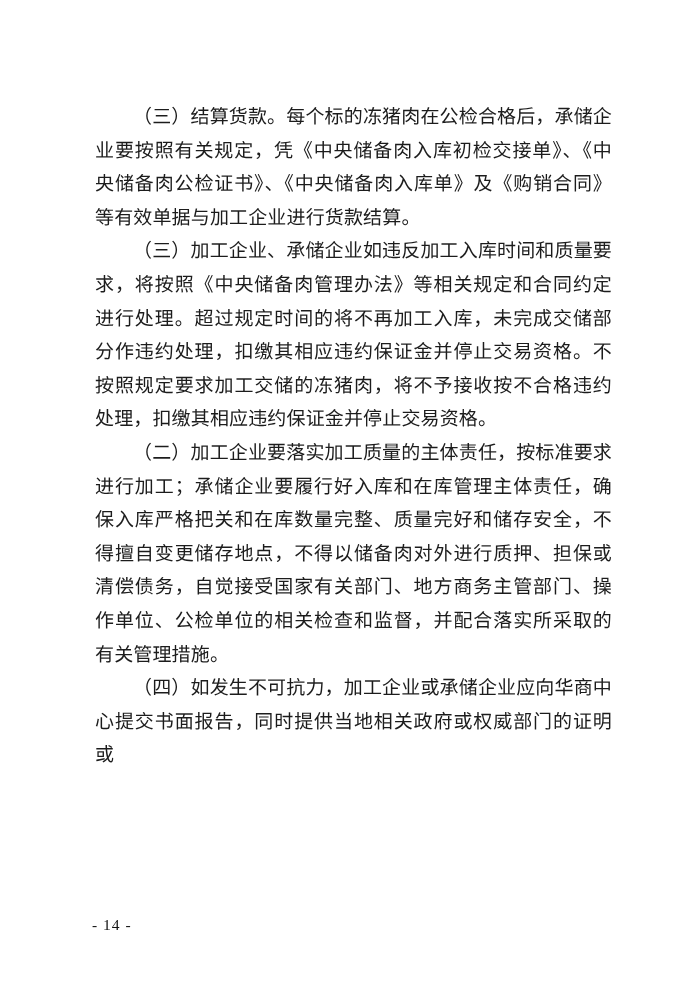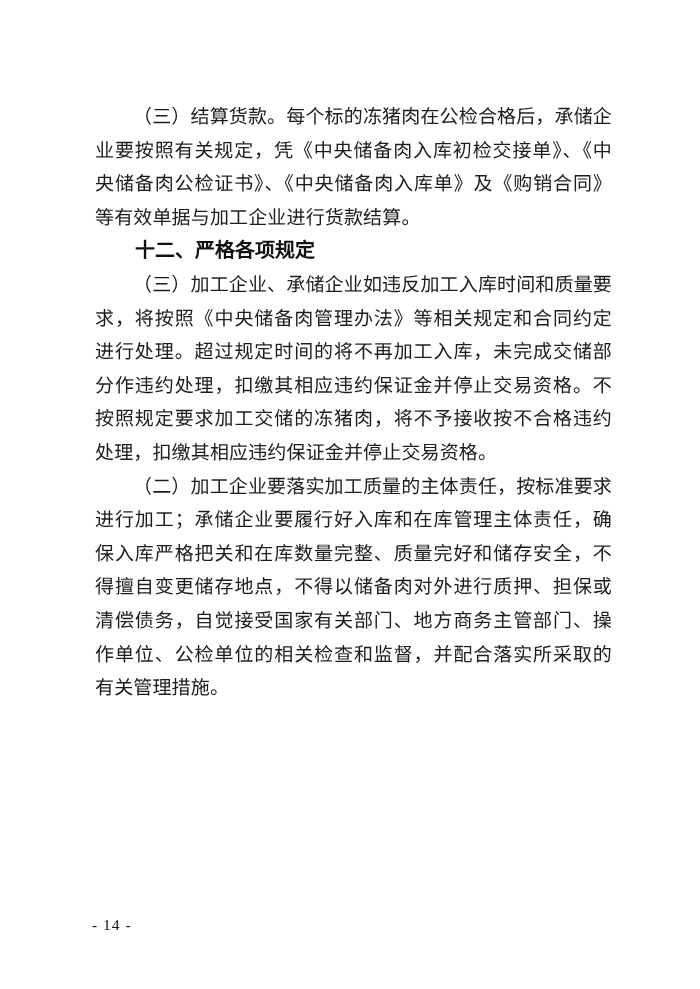--- a/index.html
+++ b/index.html
@@ -51,18 +51,18 @@
     color: #111111;
     font-family: "Liberation Serif", serif;
   }
 </style>
 </head>
 <body>
 
 <div class="page">
   <div class="content">
     <p class="para">（三）结算货款。每个标的冻猪肉在公检合格后，承储企业要按照有关规定，凭《中央储备肉入库初检交接单》、《中央储备肉公检证书》、《中央储备肉入库单》及《购销合同》等有效单据与加工企业进行货款结算。</p>
-    <h2 class="heading">十二、严格各项规定</h2>
     <p class="para">（三）加工企业、承储企业如违反加工入库时间和质量要求，将按照《中央储备肉管理办法》等相关规定和合同约定进行处理。超过规定时间的将不再加工入库，未完成交储部分作违约处理，扣缴其相应违约保证金并停止交易资格。不按照规定要求加工交储的冻猪肉，将不予接收按不合格违约处理，扣缴其相应违约保证金并停止交易资格。</p>
     <p class="para">（二）加工企业要落实加工质量的主体责任，按标准要求进行加工；承储企业要履行好入库和在库管理主体责任，确保入库严格把关和在库数量完整、质量完好和储存安全，不得擅自变更储存地点，不得以储备肉对外进行质押、担保或清偿债务，自觉接受国家有关部门、地方商务主管部门、操作单位、公检单位的相关检查和监督，并配合落实所采取的有关管理措施。</p>
+    <p class="para">（四）如发生不可抗力，加工企业或承储企业应向华商中心提交书面报告，同时提供当地相关政府或权威部门的证明或</p>
   </div>
   <div class="page-footer">- 14 -</div>
 </div>
 
 </body></html>

